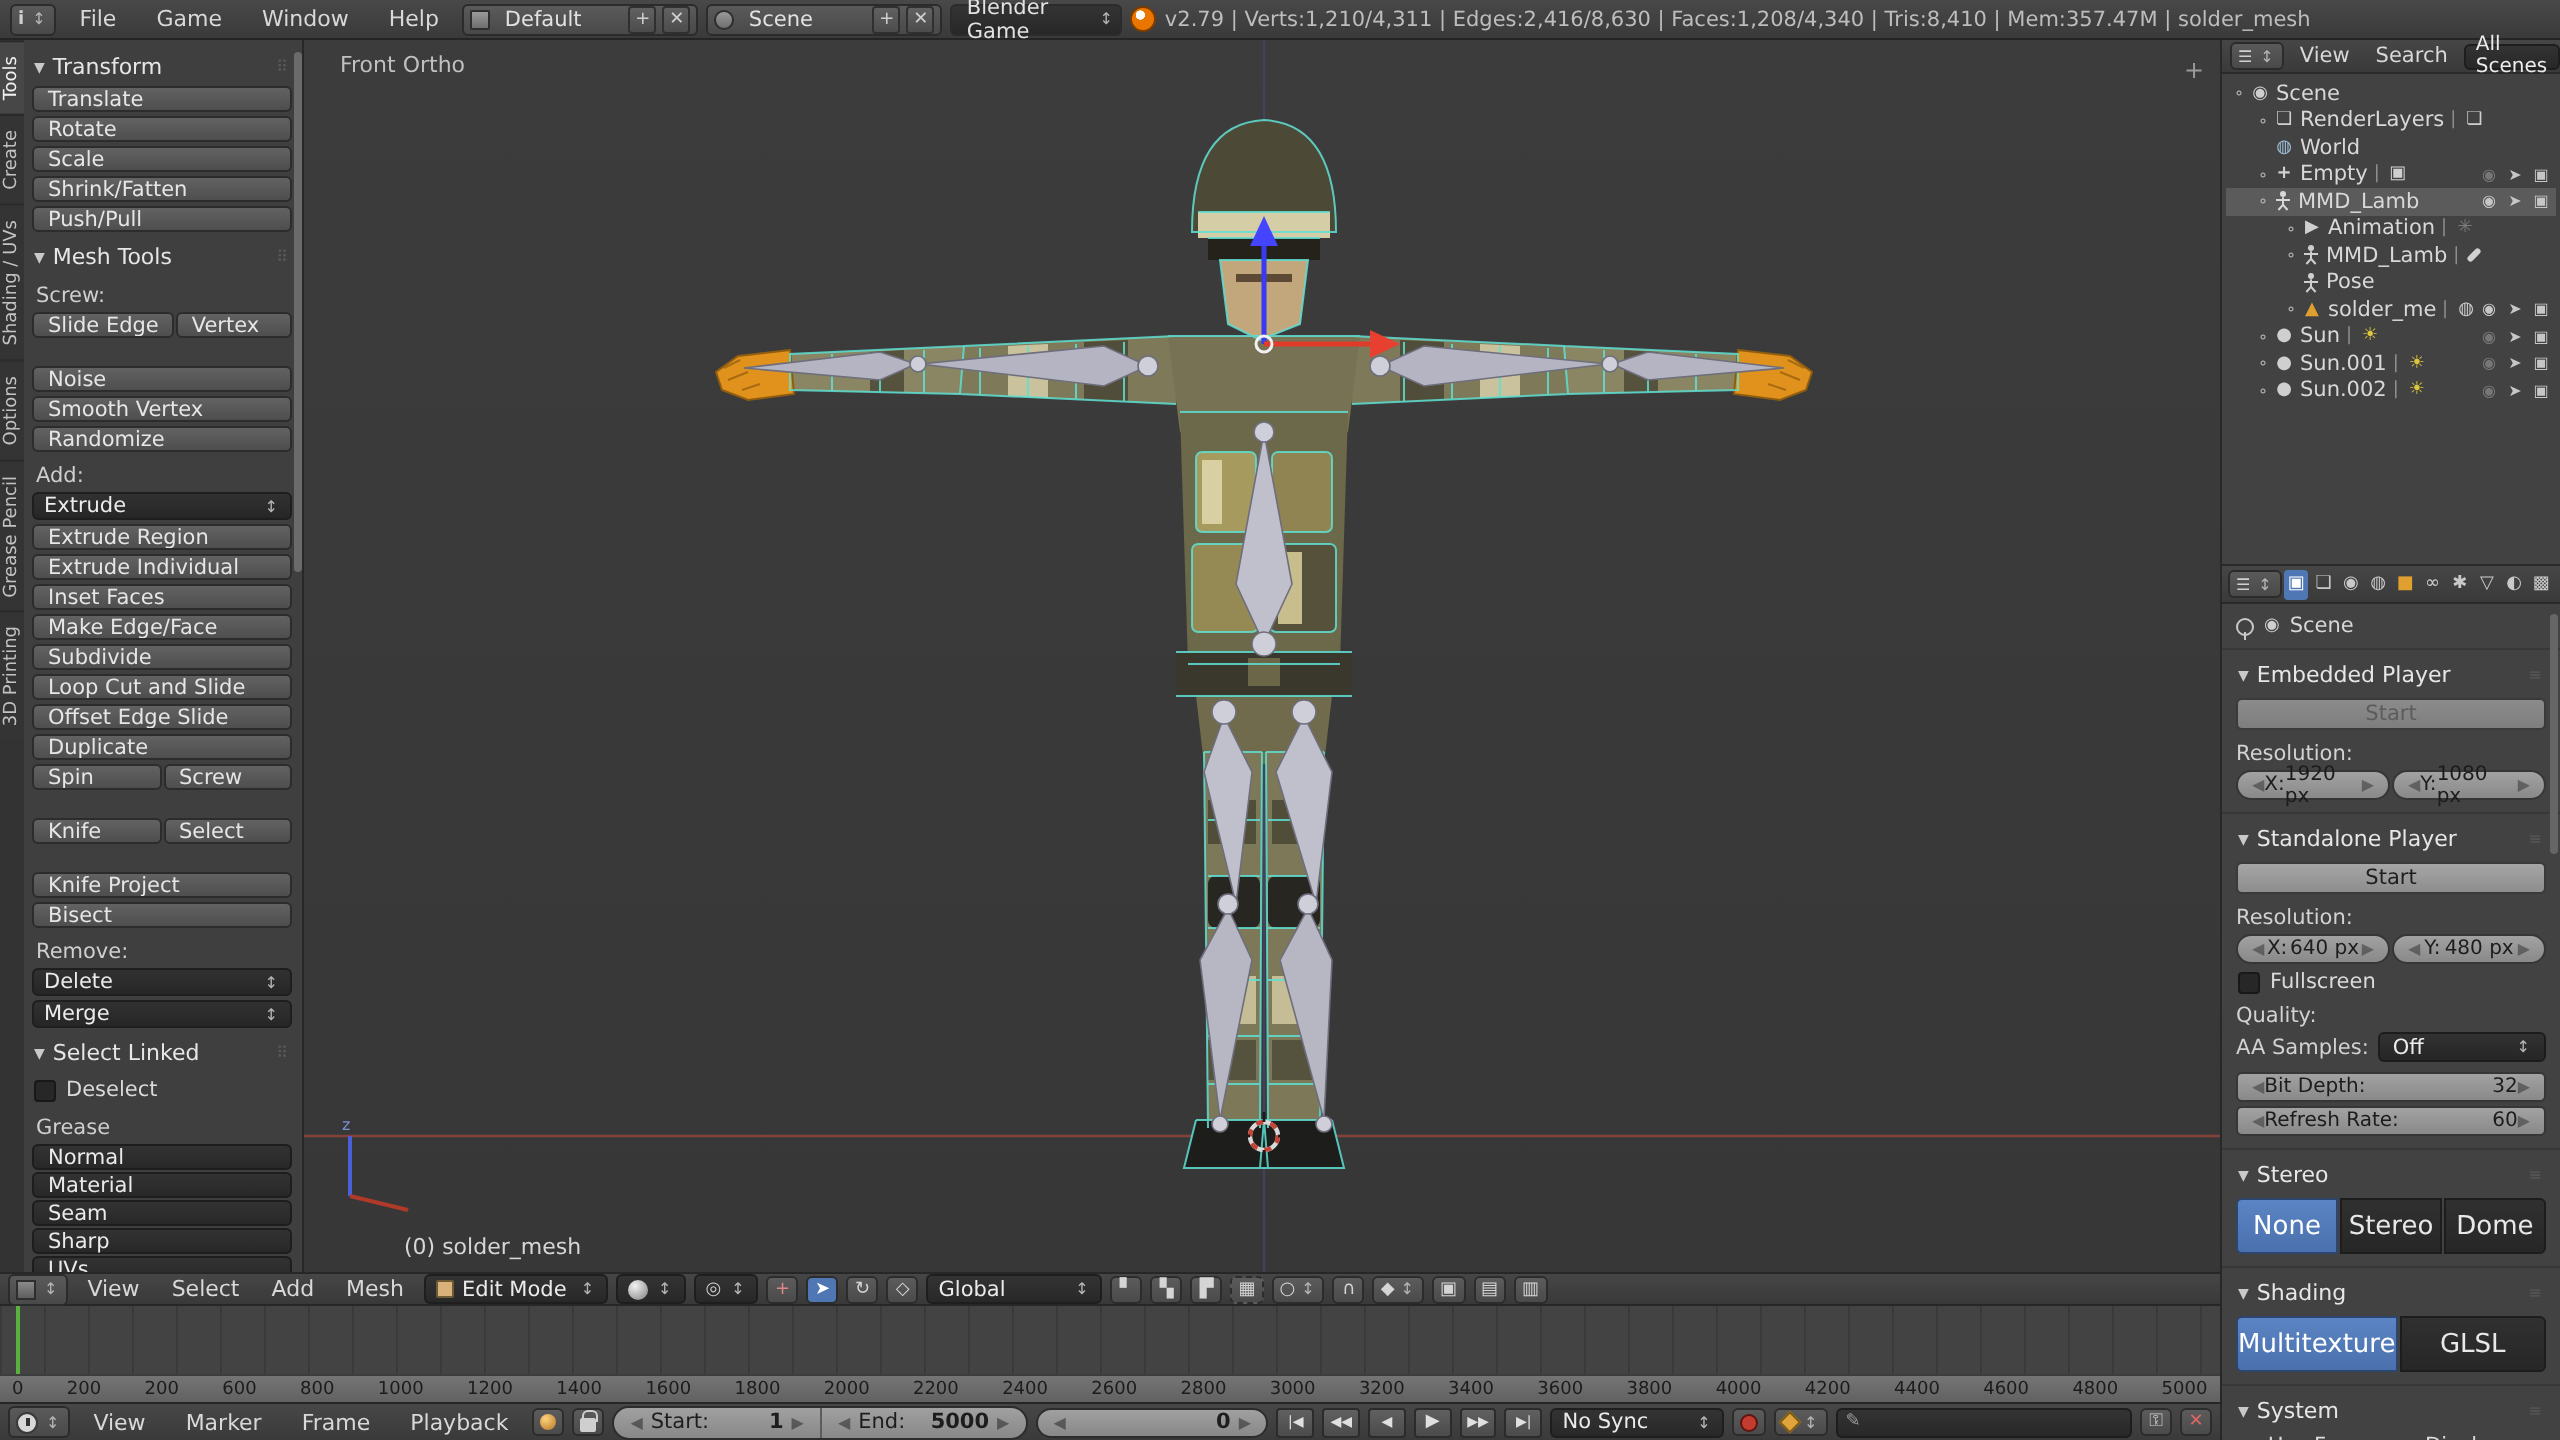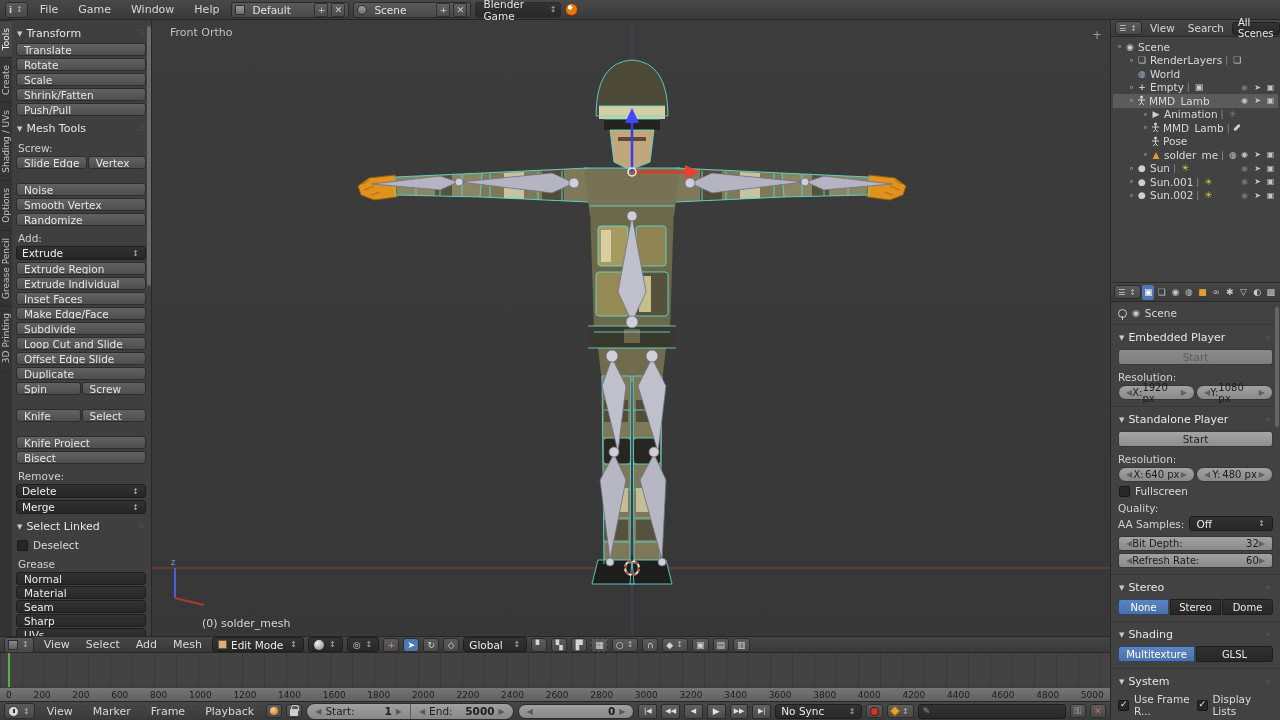--- a/index.html
+++ b/index.html
@@ -92,21 +92,21 @@
 .pinic{width:9px;height:9px;border:1.5px solid #c9c9c9;border-radius:50%;position:relative}
 .pinic::after{content:"";position:absolute;left:2.5px;top:6px;width:1.5px;height:4px;background:#c9c9c9}
 .psec{border-top:1px solid #383838;padding:2px 7px 6px}
 .pbig{height:16px;border-radius:3px;background:linear-gradient(#a6a6a6,#8d8d8d);border:1px solid #3a3a3a;color:#1e1e1e;font-size:10.5px;display:flex;align-items:center;justify-content:center;margin:2px 0 4px}
 .pbig.disabled{background:linear-gradient(#8b8b8b,#7e7e7e);color:#5c5c5c}
 .plabel{font-size:10.5px;color:#d2d2d2;padding:2px 0}
 .fieldrow{display:flex;gap:1px}
 .pillf{flex:1;height:15px;border-radius:8px;background:linear-gradient(#a2a2a2,#898989);border:1px solid #363636;display:flex;align-items:center;justify-content:space-between;color:#1c1c1c;font-size:10px;padding:0 7px}
 .pillf .arr{color:rgba(0,0,0,.35);font-size:8px}
 .segrow{display:flex;gap:1px;margin-top:2px}
-.seg{flex:1;height:16px;display:flex;align-items:center;justify-content:center;background:linear-gradient(#303030,#272727);border:1px solid #1d1d1d;color:#e8e8e8;font-size:10px}
+.seg{flex:1;height:28px;display:flex;align-items:center;justify-content:center;background:linear-gradient(#303030,#272727);border:1px solid #1d1d1d;color:#e8e8e8;font-size:13px}
 .seg.sel{background:linear-gradient(#5b84c4,#4a71ad);border-color:#2c466e;color:#fff}
 .seg:first-child{border-radius:3px 0 0 3px}
 .seg:last-child{border-radius:0 3px 3px 0}
 .ddark{height:15px;border-radius:3px;background:linear-gradient(#313131,#262626);border:1px solid #1c1c1c;color:#ececec;font-size:10.5px;display:flex;align-items:center;padding:0 6px}
 .ddark .updn{margin-left:auto}
 .sysgrid{display:grid;grid-template-columns:1fr 1fr;row-gap:2px;column-gap:2px;padding-top:2px}
 .inline{display:flex;align-items:flex-start;gap:5px}
 .pscroll{position:absolute;right:1px;top:24px;width:4px;height:120px;background:#666;border-radius:2px}
 </style>
 </head>
@@ -131,20 +131,21 @@
     <span class="icon-sq" style="border-radius:50%"></span>
     <span class="txt" style="flex:1">Scene</span>
     <span class="mini">+</span>
     <span class="mini">✕</span>
   </div>
   <div class="grp" style="width:86px;background:linear-gradient(#333,#282828)">
     <span class="txt" style="flex:1">Blender Game</span>
     <span class="updn">↕</span>
   </div>
   <span class="blogo"></span>
+  <span id="stats">v2.79 | Verts:1,210/4,311 | Edges:2,416/8,630 | Faces:1,208/4,340 | Tris:8,410 | Mem:357.47M | solder_mesh</span>
 </div>
 
 <div id="toolshelf">
   <div id="tabcol">
     <span class="vtab act">Tools</span>
     <span class="vtab">Create</span>
     <span class="vtab">Shading / UVs</span>
     <span class="vtab">Options</span>
     <span class="vtab">Grease Pencil</span>
     <span class="vtab">3D Printing</span>
@@ -363,21 +364,21 @@
       <span class="updn">↕</span>
     </div>
   <div class="hdrop">
       <span style="font-size:9px;color:#cfcfcf">◎</span>
       <span class="updn">↕</span>
     </div>
   <span class="hbtn" style="color:#d88">+</span>
   <span class="hbtn pressed">➤</span>
   <span class="hbtn">↻</span>
   <span class="hbtn">◇</span>
-  <div class="hdrop" style="width:64px">
+  <div class="hdrop" style="width:88px">
       <span style="flex:1">Global</span>
       <span class="updn">↕</span>
     </div>
   <span class="hbtn">▘</span>
   <span class="hbtn">▚</span>
   <span class="hbtn">▛</span>
   <span class="hbtn" style="border-style:dashed">▦</span>
   <span class="hbtn">○<span class="updn">↕</span></span>
   <span class="hbtn">∩</span>
   <span class="hbtn">◆<span class="updn">↕</span></span>

